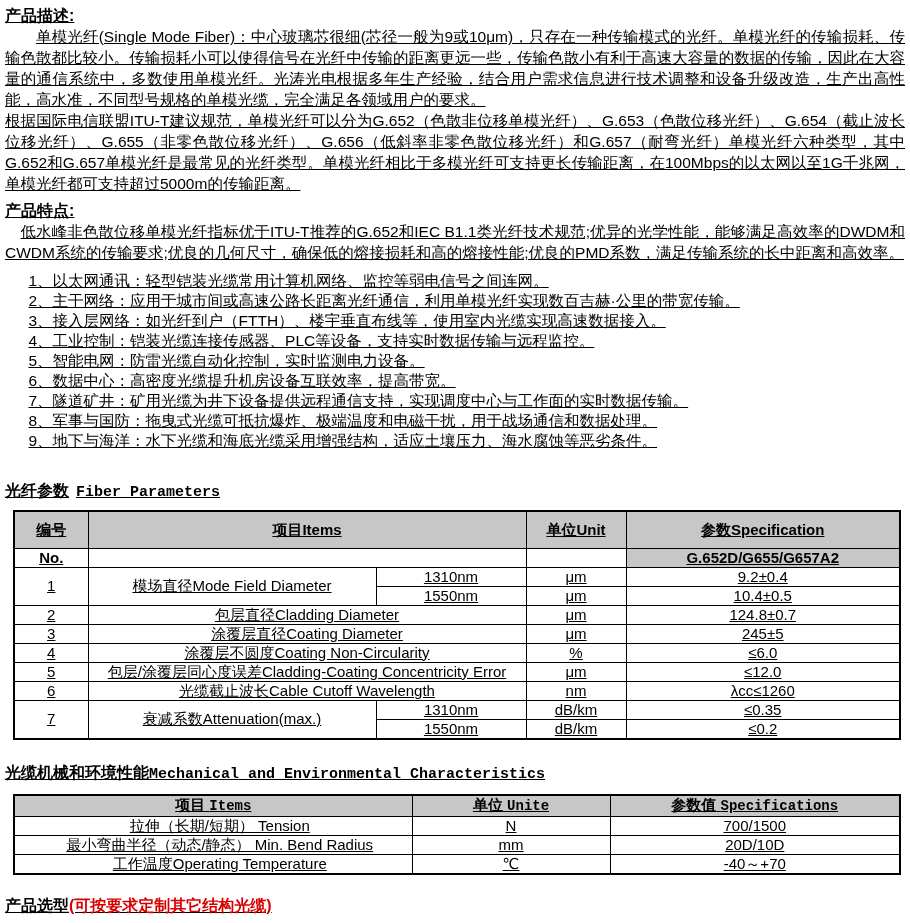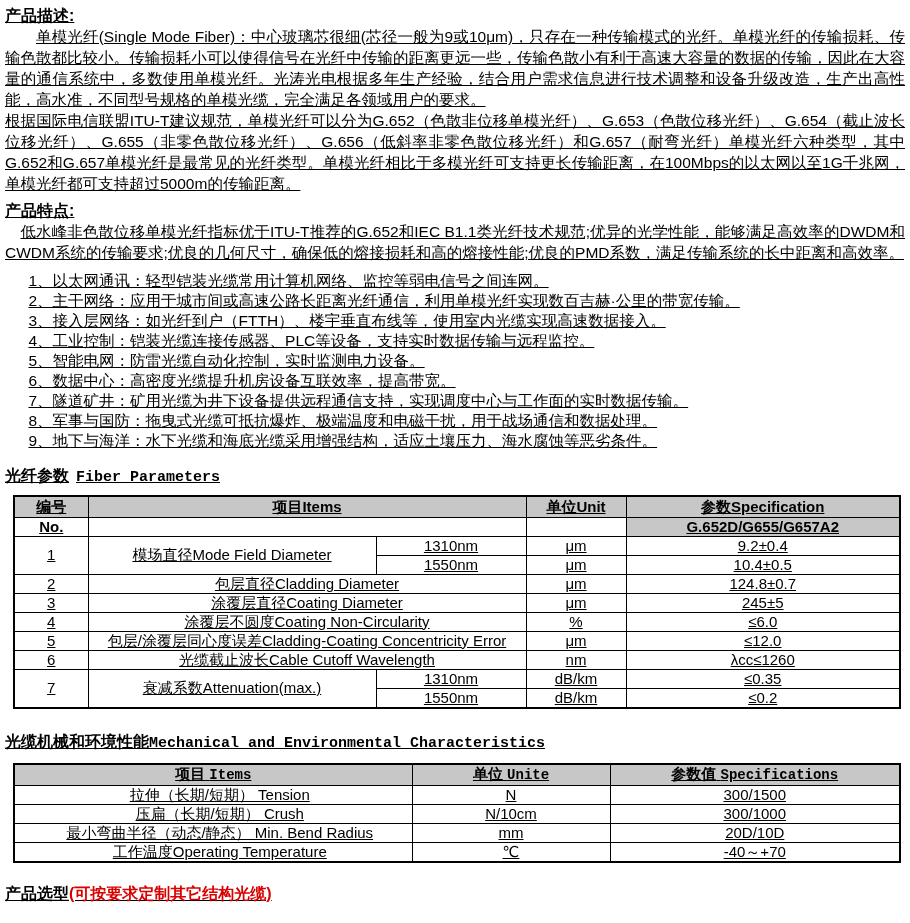--- a/index.html
+++ b/index.html
@@ -19,38 +19,38 @@
   .app-list { margin: 8px; }
   .app-item { line-height: 20px; text-indent: 1em; }
 
   .h-en {
     font-family: "Liberation Mono", "DejaVu Sans Mono", monospace;
     font-weight: bold; font-size: 15px;
   }
   .gap { margin-left: 7px; }
 
   .mt6 { margin-top: 6px; }
-  .mt14 { margin-top: 14px; margin-bottom: 7px; }
+  .mt14 { margin-top: 29px; margin-bottom: 7px; }
   .mt22 { margin-top: 22px; margin-bottom: 9px; }
   .mt18 { margin-top: 20px; }
 
   table.tbl {
     border-collapse: collapse; table-layout: fixed;
     margin-left: 8px; width: 886px;
     border: 2px solid #000;
   }
   .tbl th, .tbl td {
     border: 1px solid #000; text-align: center;
     padding: 0 3px; font-size: 15px; height: 19px; line-height: 18px;
     overflow: hidden; white-space: nowrap; font-weight: normal;
   }
   .tbl th { font-weight: bold; }
   .gray { background: #c7c7c7; }
   .left { text-align: left; padding-left: 6px; }
-  .t1 tr.hdr th { height: 21px; }
+  .t1 tr.hdr th { height: 37px; }
   .t2 th { height: 22px; }
   .t2 td.left { padding-left: 16px; }
   .t2 .h-en { font-size: 14px; }
 
   .red { color: #d90000; }
 </style>
 </head>
 <body>
 
 <div class="page">
@@ -168,26 +168,21 @@
       </colgroup>
     <tbody>
         <tr>
       <th class="gray"><span>项目</span> <span class="h-en">Items</span></th>
       <th class="gray"><span>单位</span> <span class="h-en">Unite</span></th>
       <th class="gray"><span>参数值</span> <span class="h-en">Specifications</span></th>
     </tr>
     <tr>
       <td class="left">拉伸（长期/短期） Tension</td>
       <td>N</td>
-      <td>300/1500</td>
-    </tr>
-    <tr>
-      <td class="left">压扁（长期/短期） Crush</td>
-      <td>N/10cm</td>
-      <td>300/1000</td>
+      <td>700/1500</td>
     </tr>
     <tr>
       <td class="left">最小弯曲半径（动态/静态） Min. Bend Radius</td>
       <td>mm</td>
       <td>20D/10D</td>
     </tr>
     <tr>
       <td class="left">工作温度Operating Temperature</td>
       <td>℃</td>
       <td>-40～+70</td>

